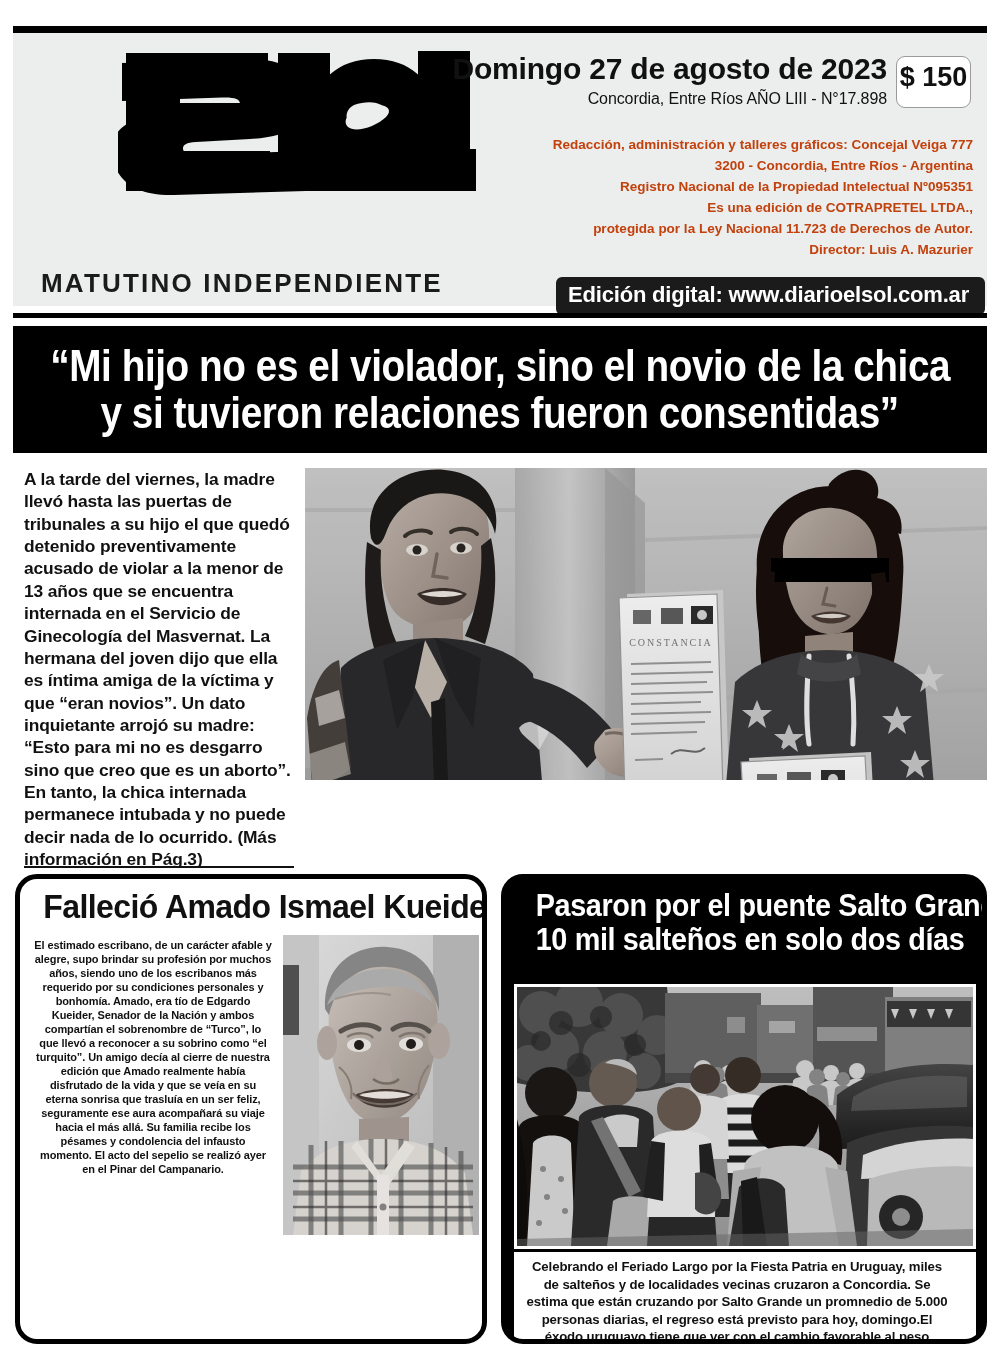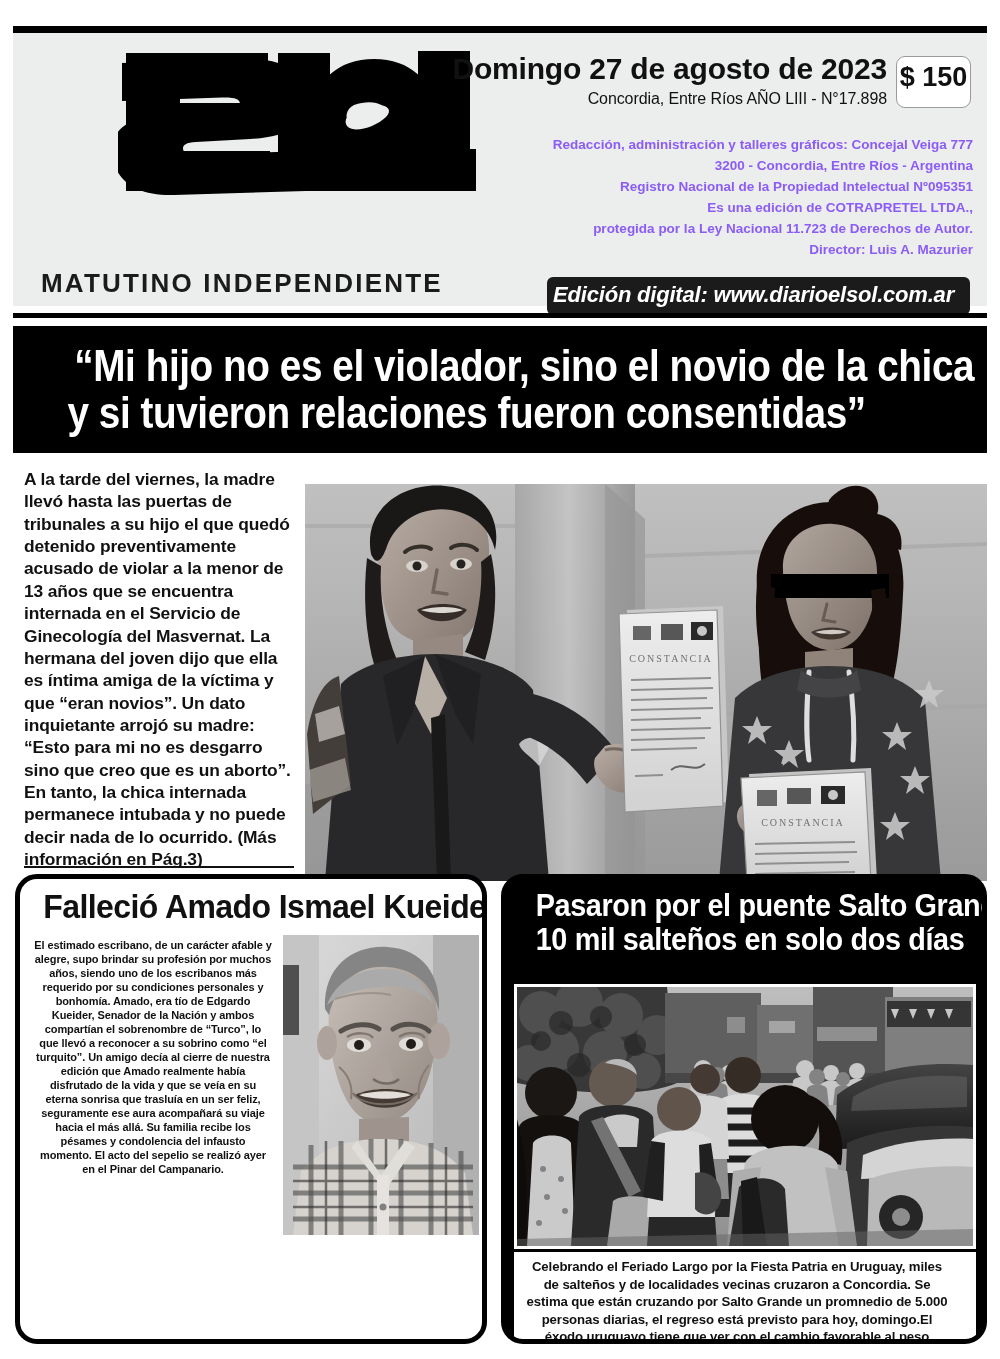--- a/index.html
+++ b/index.html
@@ -86,37 +86,36 @@
     font-size: 27px;
     font-weight: bold;
     color: #111;
     line-height: 41px;
     text-align: center;
   }
   .colophon {
     margin-top: 26px;
     font-size: 13.5px;
     font-weight: bold;
-    color: #8b5cf6;
+    color: #c2410c;
     line-height: 1.56;
     text-align: right;
   }
   .digital-bar {
     position: absolute;
-    right: 17px;
+    right: 2px;
     top: 244px;
     background: #1b1b1b;
     color: #ffffff;
     font-size: 22px;
     font-weight: bold;
     border-radius: 6px;
-    padding: 5px 16px 7px 6px;
+    padding: 5px 16px 7px 12px;
     white-space: nowrap;
     letter-spacing: -0.2px;
-    font-style: italic;
   }
   .masthead-rule {
     position: absolute;
     left: 13px;
     top: 313px;
     width: 974px;
     height: 5px;
     background: #000;
   }
 
@@ -126,21 +125,21 @@
     left: 13px;
     top: 326px;
     width: 974px;
     height: 127px;
     background: #000;
     color: #fff;
     box-sizing: border-box;
     display: flex;
     flex-direction: column;
     justify-content: center;
-    align-items: flex-start;
+    align-items: center;
     text-align: center;
   }
   .main-headline .hl-line {
     font-size: 44px;
     font-weight: bold;
     line-height: 1.06;
     letter-spacing: -0.5px;
     transform: scaleX(0.88);
     transform-origin: center;
     white-space: nowrap;
@@ -154,23 +153,23 @@
     width: 270px;
     font-size: 17.4px;
     font-weight: bold;
     line-height: 1.285;
     color: #111;
     letter-spacing: -0.15px;
   }
   .lead-photo {
     position: absolute;
     left: 305px;
-    top: 484px;
+    top: 468px;
     width: 682px;
-    height: 397px;
+    height: 312px;
     overflow: hidden;
     background: #ec4899;
   }
   .lead-rule {
     position: absolute;
     left: 24px;
     top: 866px;
     width: 270px;
     height: 2px;
     background: #111;

